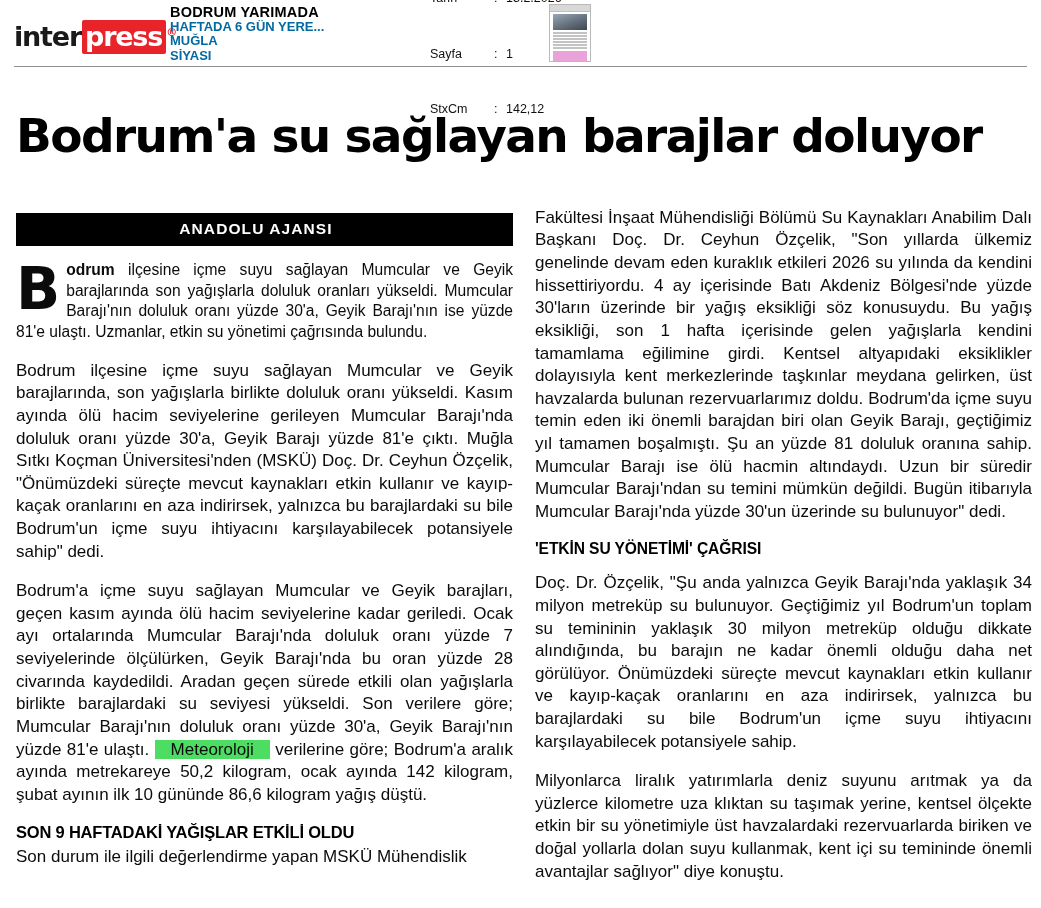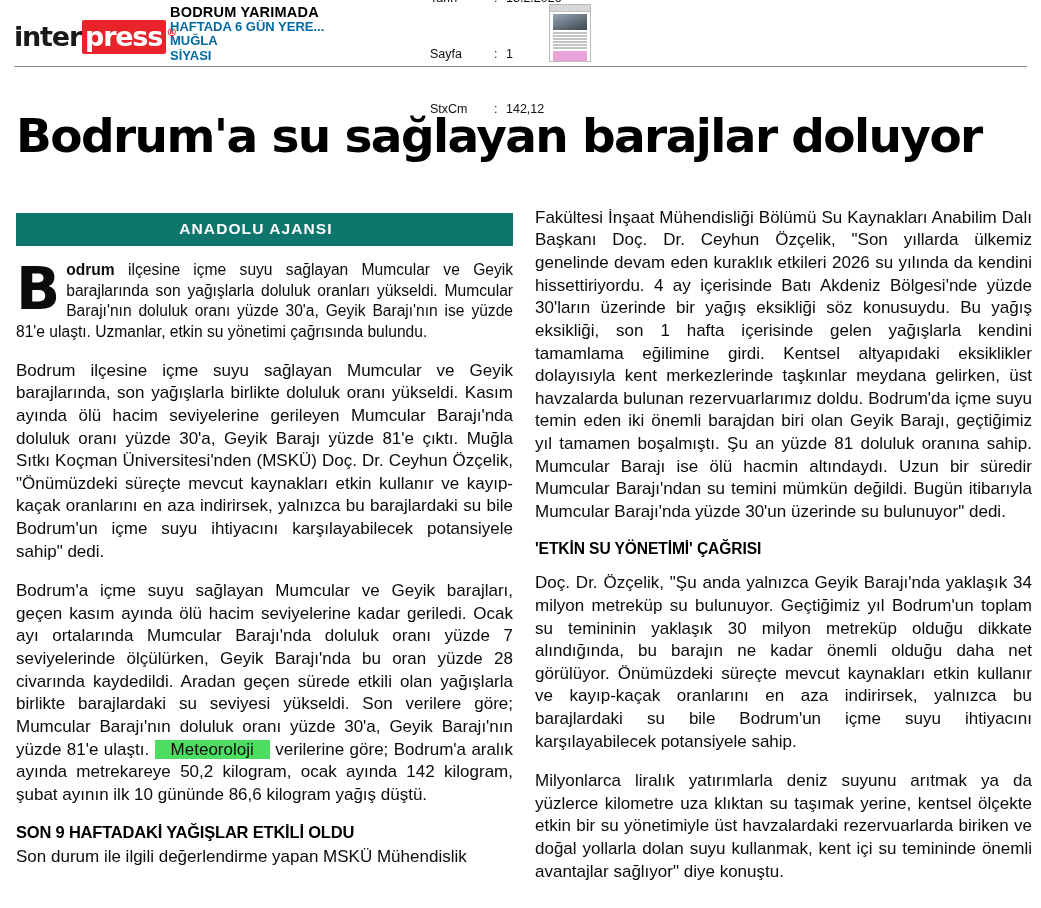--- a/index.html
+++ b/index.html
@@ -144,21 +144,21 @@
     display: flex;
     padding: 6px 16px 0 16px;
     gap: 22px;
   }
   .col {
     width: 497px;
     flex: 0 0 497px;
   }
 
   .agency-bar {
-    background: #0f766e;
+    background: #000000;
     color: #ffffff;
     font-size: 15.5px;
     font-weight: bold;
     letter-spacing: 1.1px;
     text-align: center;
     padding: 7px 17px 8px 0;
     margin: 6px 0 14px 0;
   }
 
   p.body {

